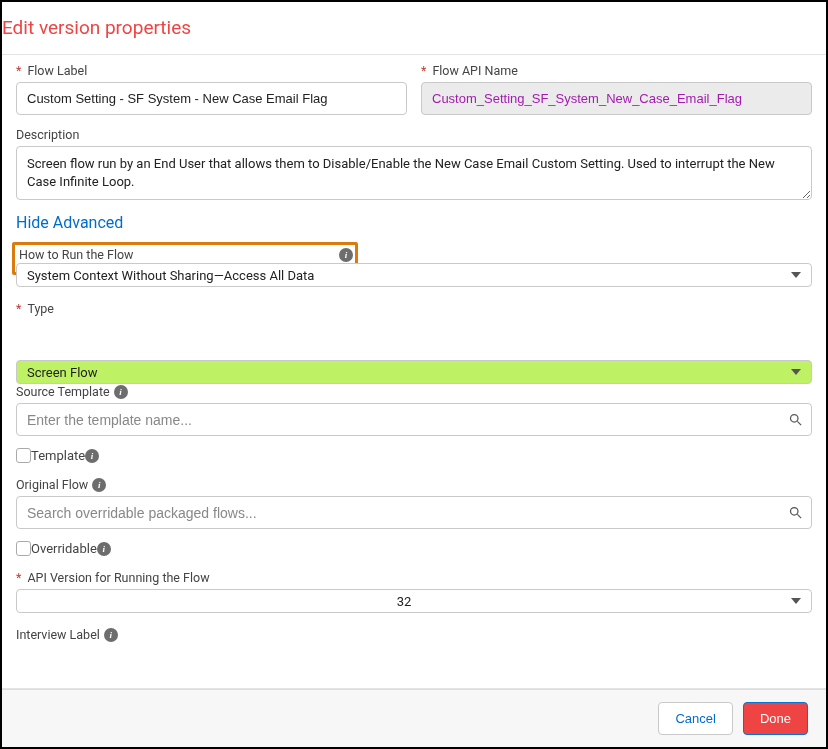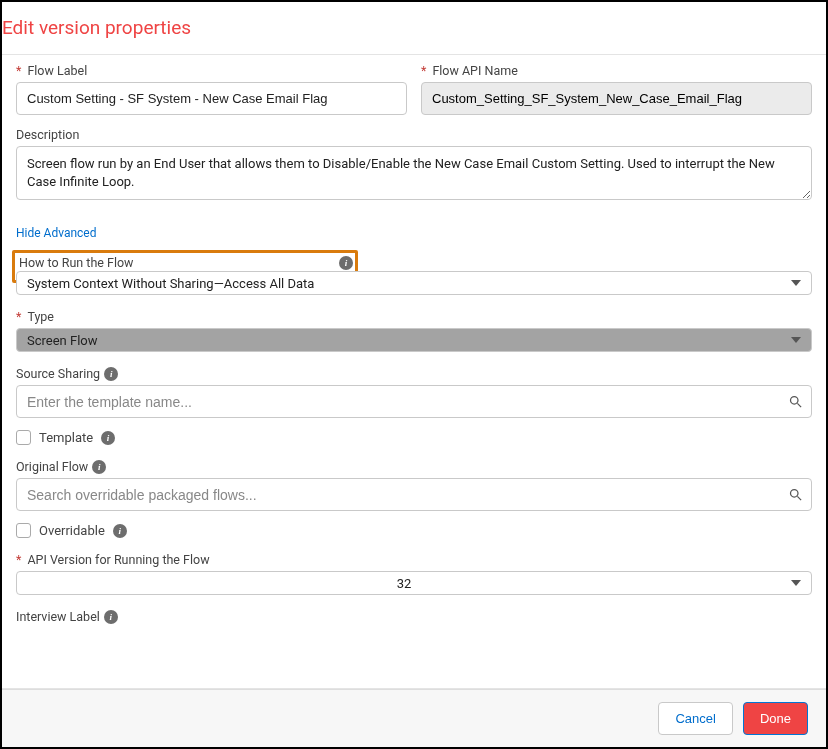--- a/index.html
+++ b/index.html
@@ -66,32 +66,32 @@
     font-size: 13px;
     color: #222;
     background: #fff;
   }
   input[type=text] {
     height: 33px;
     padding: 0 10px;
   }
   input[type=text].readonly {
     background: #ebebeb;
-    color: #000000;
+    color: #a21caf;
   }
   textarea {
     padding: 8px 10px;
     height: 54px;
     resize: vertical;
     font-family: inherit;
     line-height: 1.4;
   }
   .link {
     color: #006dcc;
-    font-size: 12px;
+    font-size: 16px;
     cursor: pointer;
     display: inline-block;
     margin: 6px 0 10px 0;
   }
   .info-icon {
     display: inline-flex;
     align-items: center;
     justify-content: center;
     width: 14px; height: 14px;
     border-radius: 50%;
@@ -117,21 +117,21 @@
     display: flex;
     align-items: center;
     position: relative;
     cursor: pointer;
   }
   .sel .val {
     flex: 1;
     white-space: nowrap;
     overflow: hidden;
   }
-  .sel.grey { background: #a3a3a3; }
+  .sel.grey { background: #bef264; }
   .caret {
     position: absolute;
     right: 10px;
     top: 50%;
     transform: translateY(-50%);
     width: 0; height: 0;
     border-left: 5px solid transparent;
     border-right: 5px solid transparent;
     border-top: 6px solid #555;
   }
@@ -157,21 +157,21 @@
     right: 8px;
     width: 16px; height: 16px;
     display: flex;
     align-items: center;
     justify-content: center;
   }
   .search-icon svg { width: 15px; height: 15px; stroke: #555; fill: none; stroke-width: 2; }
   .cb-row {
     display: flex;
     align-items: center;
-    gap: 8px;
+    gap: 0;
     margin: 12px 0 14px 0;
     font-size: 13px;
     color: #444;
   }
   .cb {
     width: 15px; height: 15px;
     border: 1px solid #aaa;
     border-radius: 3px;
     background: #fff;
     cursor: pointer;
@@ -217,52 +217,52 @@
       <div class="field">
         <label class="lbl req">Flow Label</label>
         <input type="text" value="Custom Setting - SF System - New Case Email Flag" style="">
       </div>
       <div class="field">
         <label class="lbl req">Flow API Name</label>
         <input type="text" class="readonly" readonly="" value="Custom_Setting_SF_System_New_Case_Email_Flag" style="">
       </div>
     </div>
 
-    <div class="field field-full" style="margin-bottom:20px;">
+    <div class="field field-full" style="margin-bottom:7px;">
       <label class="lbl">Description</label>
       <textarea style="">Screen flow run by an End User that allows them to Disable/Enable the New Case Email Custom Setting. Used to interrupt the New Case Infinite Loop.</textarea>
     </div>
 
     <span class="link">Hide Advanced</span>
 
     <div class="highlight">
       <div class="lbl">
         <span>How to Run the Flow</span>
         <span class="info-icon"></span>
       </div>
     </div>
     <div class="field field-full sel-row-wide" style="margin-top:-40px; margin-bottom:14px;">
       <div style="height:22px"></div>
       <div class="sel">
         <span class="val">System Context Without Sharing—Access All Data</span>
         <span class="caret"></span>
       </div>
     </div>
 
-    <div class="field field-full" style="margin-bottom:14px;">
+    <div class="field field-full" style="gap:40px;">
       <label class="lbl req">Type</label>
       <div class="sel grey">
         <span class="val">Screen Flow</span>
         <span class="caret"></span>
       </div>
     </div>
 
     <div class="field field-full" style="margin-bottom:6px;">
       <div class="lbl">
-        <span>Source Sharing</span>
+        <span>Source Template</span>
         <span class="info-icon"></span>
       </div>
       <div class="search-wrap">
         <input type="text" placeholder="Enter the template name..." style="">
         <span class="search-icon">
           <svg viewBox="0 0 24 24">
               <circle cx="10" cy="10" r="6"></circle>
               <line x1="15" y1="15" x2="21" y2="21"></line>
             </svg>
         </span>

